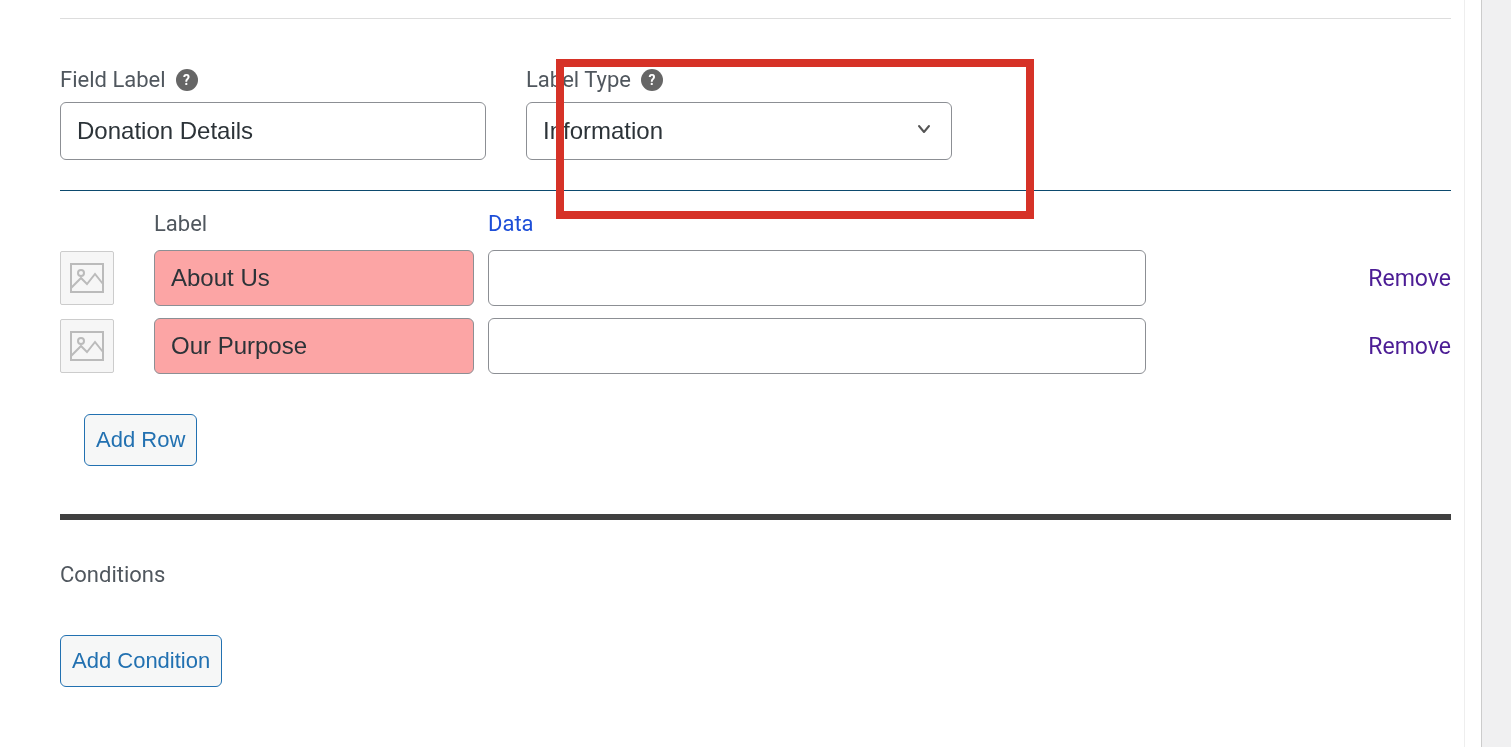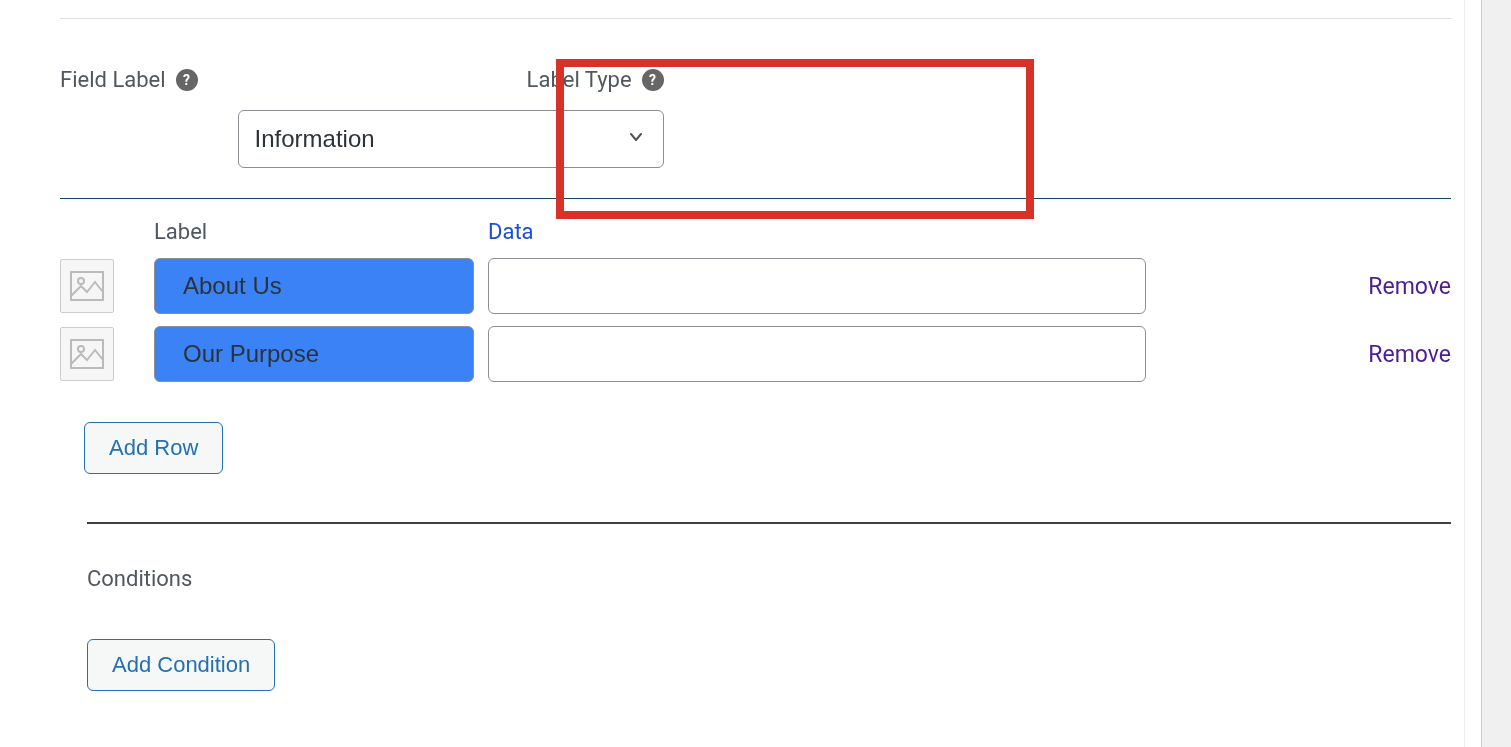--- a/index.html
+++ b/index.html
@@ -20,22 +20,21 @@
     }
     .field-row {
       display: flex;
       gap: 40px;
       padding: 48px 0 30px 0;
       position: relative;
     }
     .field-group {
       display: flex;
       flex-direction: column;
-      gap: 18px;
-      align-items: flex-end;
+      gap: 10px;
     }
     .field-label-wrapper {
       display: flex;
       align-items: center;
       gap: 10px;
     }
     .field-label-text {
       font-size: 22px;
       color: #50575e;
     }
@@ -132,22 +131,22 @@
       margin-right: 26px;
     }
     .img-placeholder svg { width: 40px; height: 40px; }
     .label-input {
       width: 320px;
       height: 56px;
       border: 1px solid #8c8f94;
       border-radius: 6px;
       font-size: 24px;
       color: #2c3338;
-      padding: 0 28px;
-      background: #3b82f6;
+      padding: 0 16px;
+      background: #fca5a5;
     }
     .data-input {
       width: 658px;
       height: 56px;
       border: 1px solid #8c8f94;
       border-radius: 6px;
       font-size: 22px;
       padding: 0 16px;
       background: #fff;
     }
@@ -156,30 +155,29 @@
       font-size: 23px;
       cursor: pointer;
       margin-left: auto;
     }
     .add-row-btn, .add-condition-btn {
       border: 1px solid #2271b1;
       color: #2271b1;
       background: #f6f7f7;
       border-radius: 6px;
       font-size: 22px;
-      padding: 12px 24px;
+      padding: 12px 11px;
       cursor: pointer;
       display: inline-block;
     }
     .add-row-btn { margin: 28px 0 0 24px; }
     .conditions-section {
-      border-top: 2px solid #404040;
+      border-top: 6px solid #404040;
       margin-top: 48px;
       padding-top: 42px;
-      margin-left: 27px;
     }
     .conditions-label {
       font-size: 22px;
       color: #50575e;
       margin-bottom: 48px;
     }
     .right-border {
       position: absolute;
       right: 0;
       top: 0;
@@ -203,20 +201,21 @@
 
 <div class="outer-container">
   <div class="section-divider"></div>
 
   <div class="field-row">
     <div class="field-group">
       <div class="field-label-wrapper">
         <span class="field-label-text">Field Label</span>
         <span class="help-icon">?</span>
       </div>
+      <input class="text-input" type="text" style="width: 426px;" value="Donation Details">
     </div>
 
     <div class="field-group">
       <div class="field-label-wrapper">
         <span class="field-label-text">Label Type</span>
         <span class="help-icon">?</span>
       </div>
       <div class="select-wrapper">
         <input class="select-input" readonly="" value="Information" style="">
         <span class="chevron-down">

